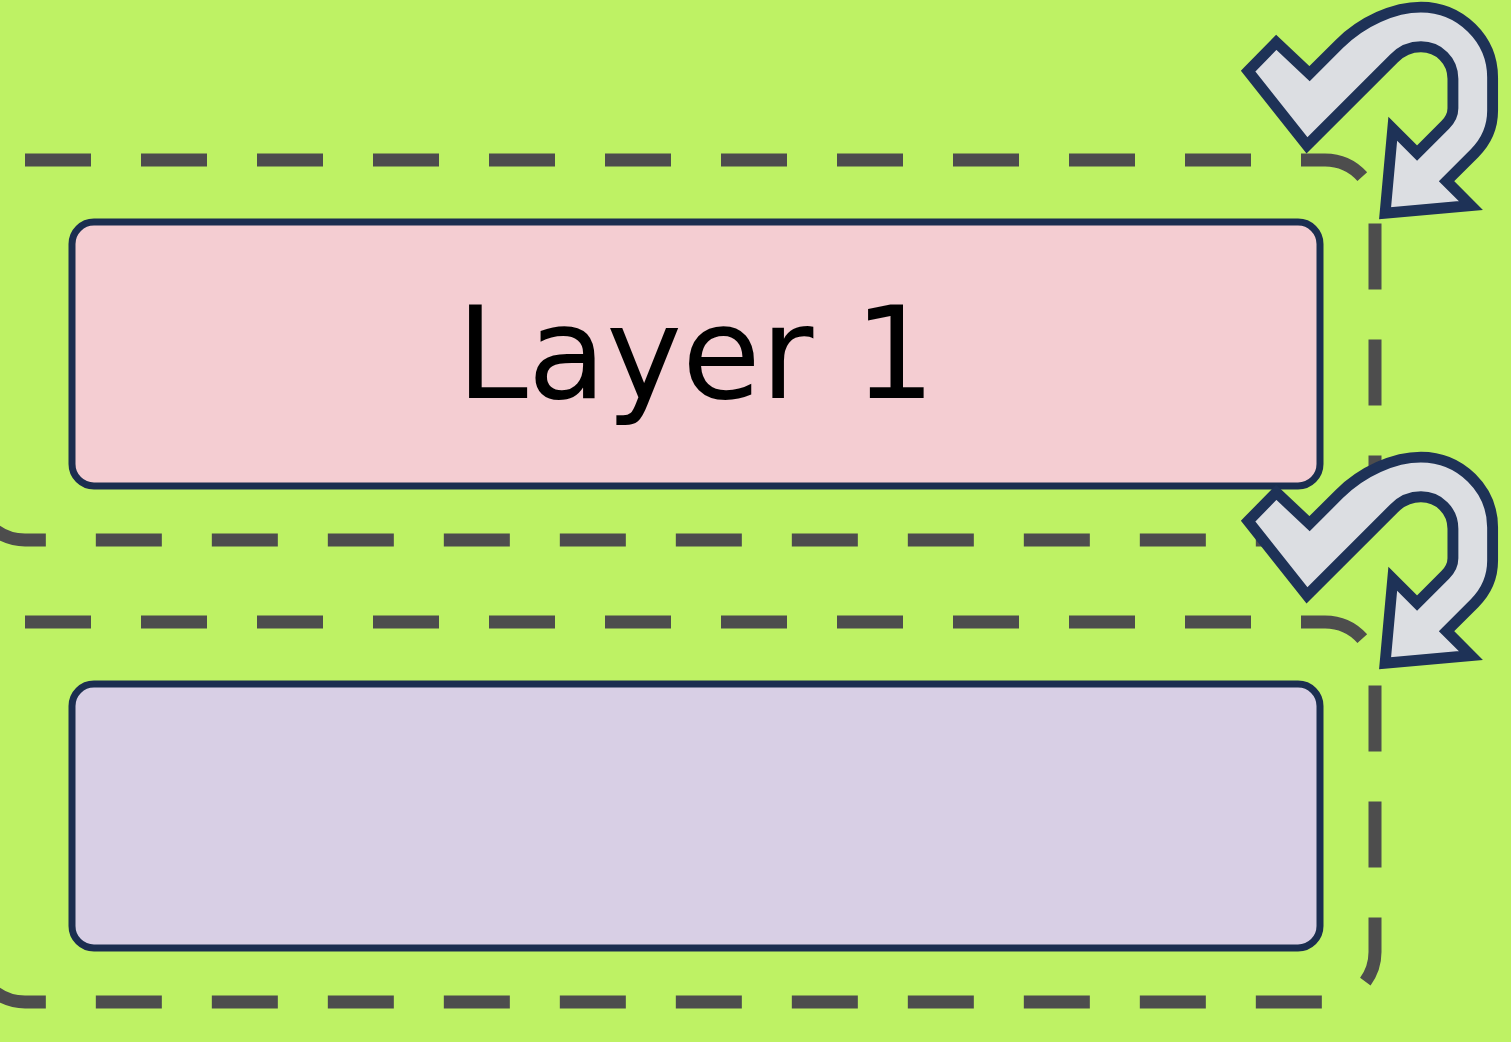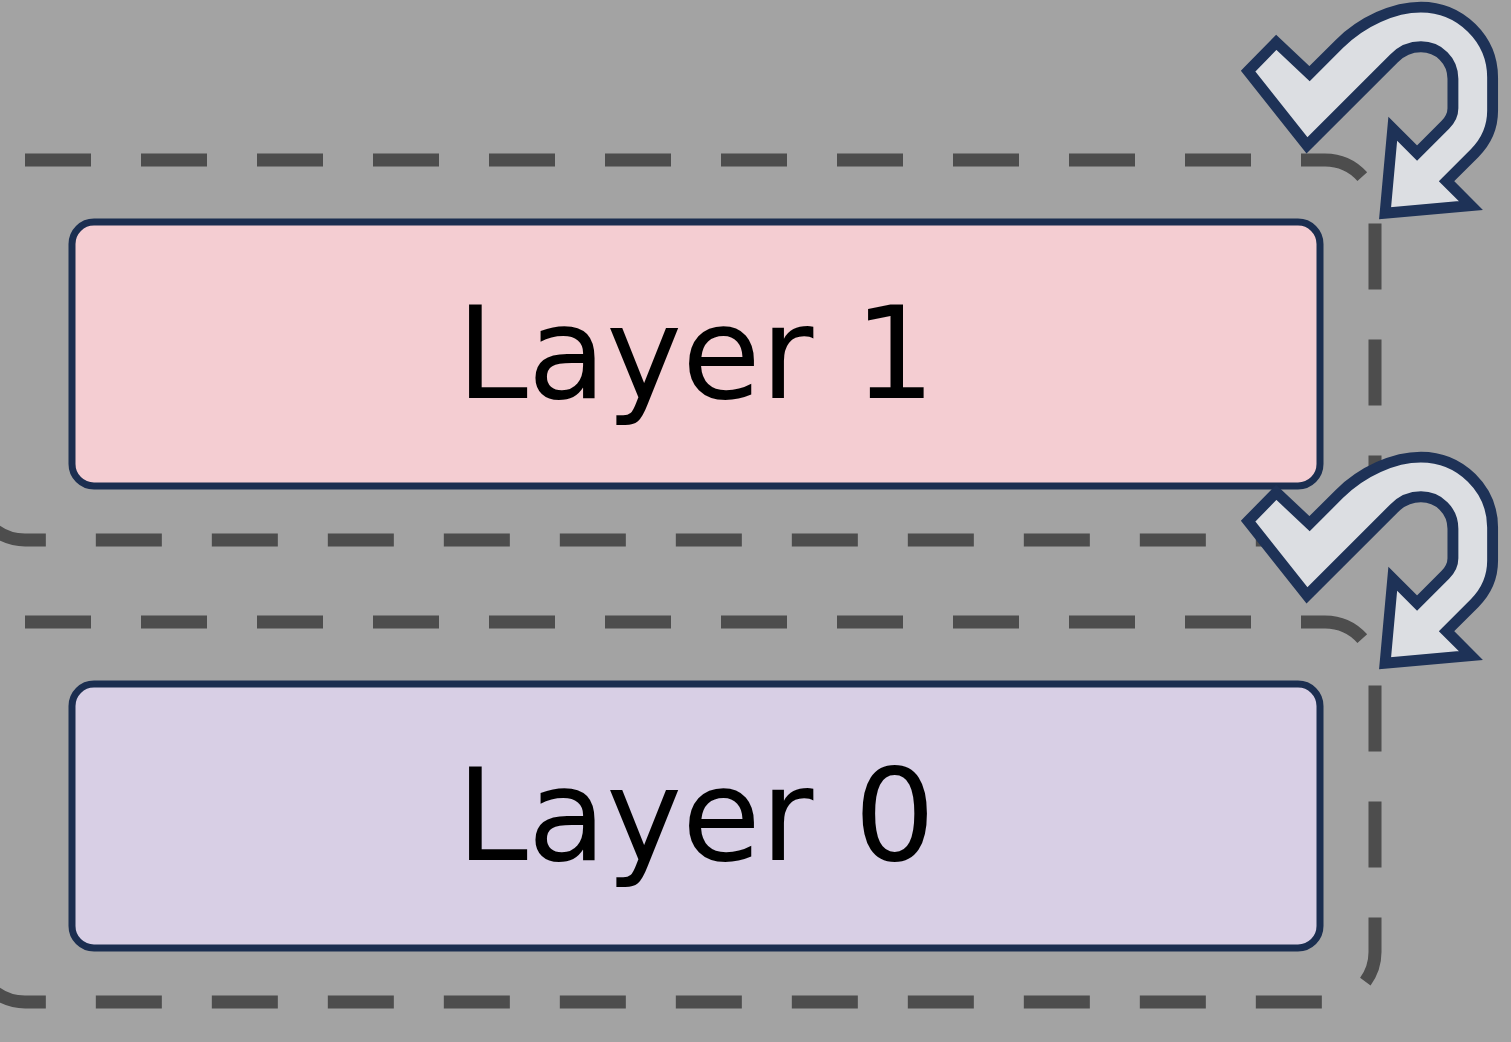--- a/index.html
+++ b/index.html
@@ -7,21 +7,21 @@
     padding: 0;
     background: #ffffff;
   }
   body {
     font-family: "DejaVu Sans", sans-serif;
   }
   #canvas {
     position: relative;
     width: 1511px;
     height: 1042px;
-    background: #a3a3a3;
+    background: #bef264;
     overflow: hidden;
   }
   #canvas svg.layer {
     position: absolute;
     top: 0;
     left: 0;
     width: 1511px;
     height: 1042px;
     overflow: visible;
   }
@@ -108,15 +108,14 @@
                C 324 184 328 176 328 166
                L 328 120
                C 328 92 306 70 278 70
                C 262 70 248 76 236 88
                L 100 224
                Z" transform="scale(0.64)" fill="#DCDEE2" stroke="#1E3257" stroke-width="17" stroke-linejoin="miter" stroke-linecap="butt"></path>
     </g>
   </svg>
 
   <div class="layer-label" id="label-layer1">Layer 1</div>
-  <div class="layer-label" id="label-layer0">Layer 0</div>
 
 </div>
 
 </body></html>

